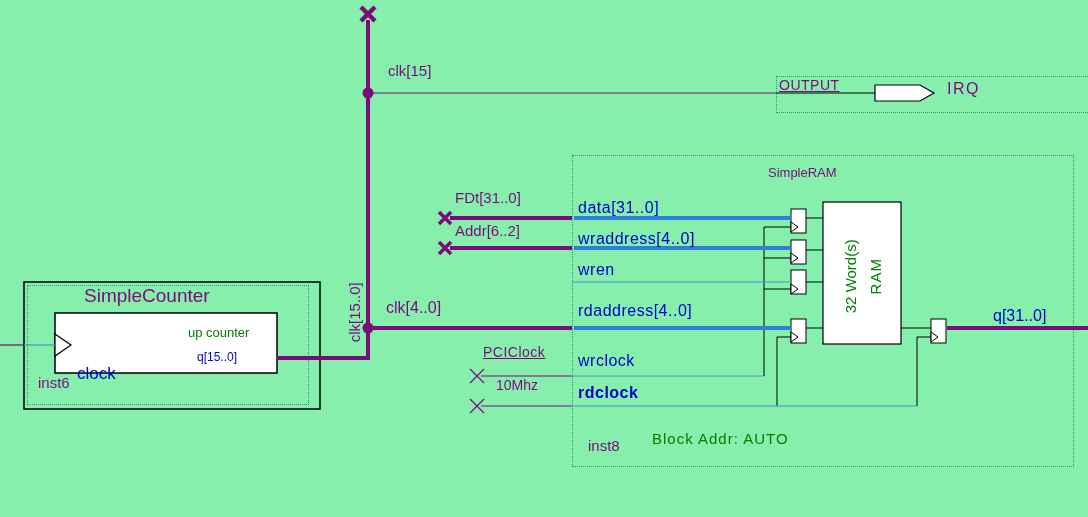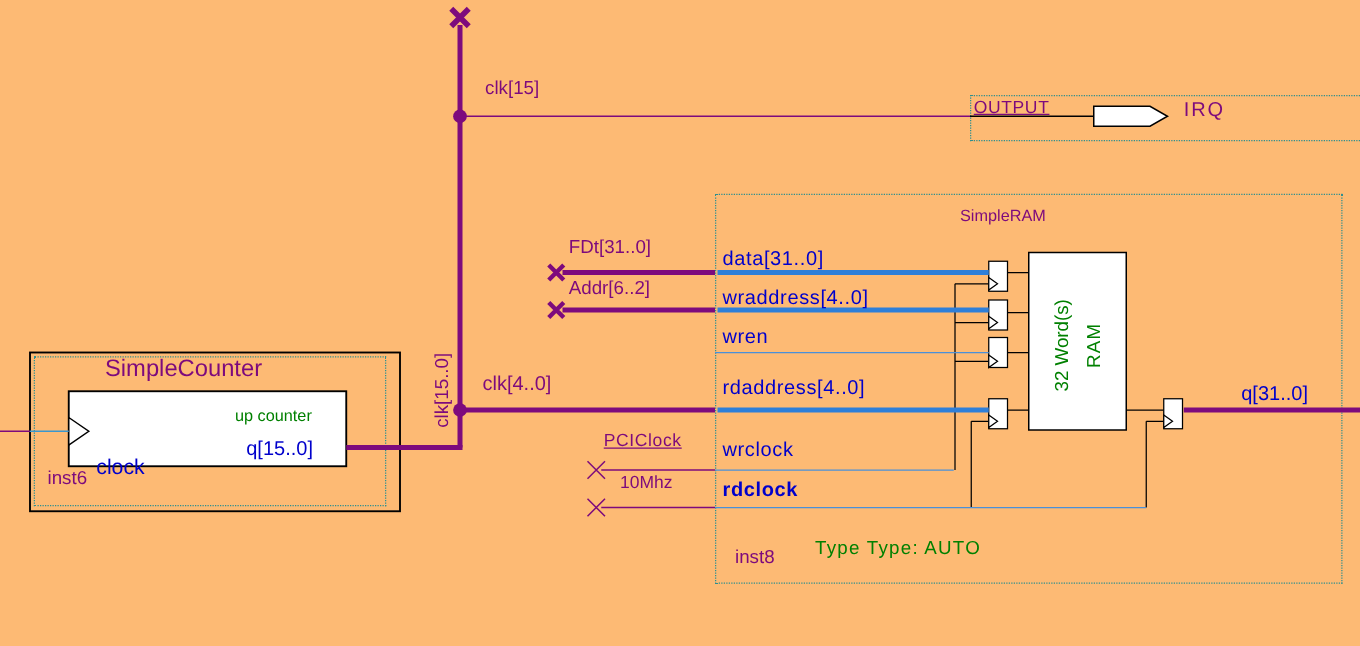--- a/index.html
+++ b/index.html
@@ -1,17 +1,17 @@
 <!DOCTYPE html>
 <html><head>
 <meta charset="utf-8">
 <style>
   html,body{margin:0;padding:0;background:#fff;}
   #stage{
-    position:relative;width:1088px;height:517px;overflow:hidden;background:#fdba74;
+    position:relative;width:1088px;height:517px;overflow:hidden;background:#86efac;
     font-family:"Liberation Sans",sans-serif;
   }
   .lbl{position:absolute;white-space:nowrap;line-height:1.1;}
   .purple{color:#7d0a7d;}
   .blue{color:#0000cc;}
   .green{color:#008000;}
   .dotted-box{position:absolute;border:1px dotted #2e8f8f;background:transparent;}
   .vtext{transform:rotate(-90deg);text-align:center;}
   svg{position:absolute;left:0;top:0;}
 </style>
@@ -108,32 +108,32 @@
   <div class="lbl purple vtext" style="left:305px;top:304px;width:100px;font-size:15px;">clk[15..0]</div>
   <div class="lbl purple" style="left:386px;top:299px;font-size:16px;">clk[4..0]</div>
   <div class="lbl purple" style="left:455px;top:190px;font-size:15px;">FDt[31..0]</div>
   <div class="lbl purple" style="left:455px;top:223px;font-size:15px;">Addr[6..2]</div>
   <div class="lbl purple" style="left:483px;top:345px;font-size:14px;letter-spacing:0.5px;text-decoration:underline;">PCIClock</div>
   <div class="lbl purple" style="left:496px;top:378px;font-size:14px;">10Mhz</div>
 
   <div class="lbl purple" style="left:84px;top:286px;font-size:19px;">SimpleCounter</div>
   <div class="lbl blue" style="left:77px;top:335px;font-size:17px;margin-top:30px;">clock</div>
   <div class="lbl green" style="left:188px;top:326px;font-size:13px;">up counter</div>
-  <div class="lbl blue" style="left:197px;top:351px;font-size:16px;">q[15..0]</div>
+  <div class="lbl blue" style="left:197px;top:351px;font-size:12px;">q[15..0]</div>
   <div class="lbl purple" style="left:38px;top:375px;font-size:15px;">inst6</div>
 
   <div class="lbl purple" style="left:768px;top:166px;font-size:13px;">SimpleRAM</div>
   <div class="lbl blue" style="left:578px;top:199px;font-size:16px;letter-spacing:0.5px;">data[31..0]</div>
   <div class="lbl blue" style="left:578px;top:230px;font-size:16px;letter-spacing:0.5px;">wraddress[4..0]</div>
   <div class="lbl blue" style="left:578px;top:261px;font-size:16px;letter-spacing:0.5px;">wren</div>
   <div class="lbl blue" style="left:578px;top:302px;font-size:16px;letter-spacing:0.5px;">rdaddress[4..0]</div>
   <div class="lbl blue" style="left:578px;top:352px;font-size:16px;letter-spacing:0.5px;">wrclock</div>
   <div class="lbl blue" style="left:578px;top:384px;font-size:16px;letter-spacing:0.5px;font-weight:bold;">rdclock</div>
   <div class="lbl green vtext" style="left:776px;top:268px;width:150px;font-size:15px;">32 Word(s)</div>
   <div class="lbl green vtext" style="left:801px;top:268px;width:150px;font-size:15px;letter-spacing:1px;">RAM</div>
   <div class="lbl purple" style="left:588px;top:438px;font-size:15px;">inst8</div>
-  <div class="lbl green" style="left:652px;top:431px;font-size:15px;letter-spacing:1px;">Type Type: AUTO</div>
+  <div class="lbl green" style="left:652px;top:431px;font-size:15px;letter-spacing:1px;">Block Addr: AUTO</div>
   <div class="lbl blue" style="left:993px;top:307px;font-size:16px;">q[31..0]</div>
 
   <div class="lbl purple" style="left:779px;top:78px;font-size:14px;letter-spacing:0.5px;text-decoration:underline;">OUTPUT</div>
   <div class="lbl purple" style="left:947px;top:80px;font-size:16px;letter-spacing:1.5px;">IRQ</div>
 
 </div>
 
 </body></html>

